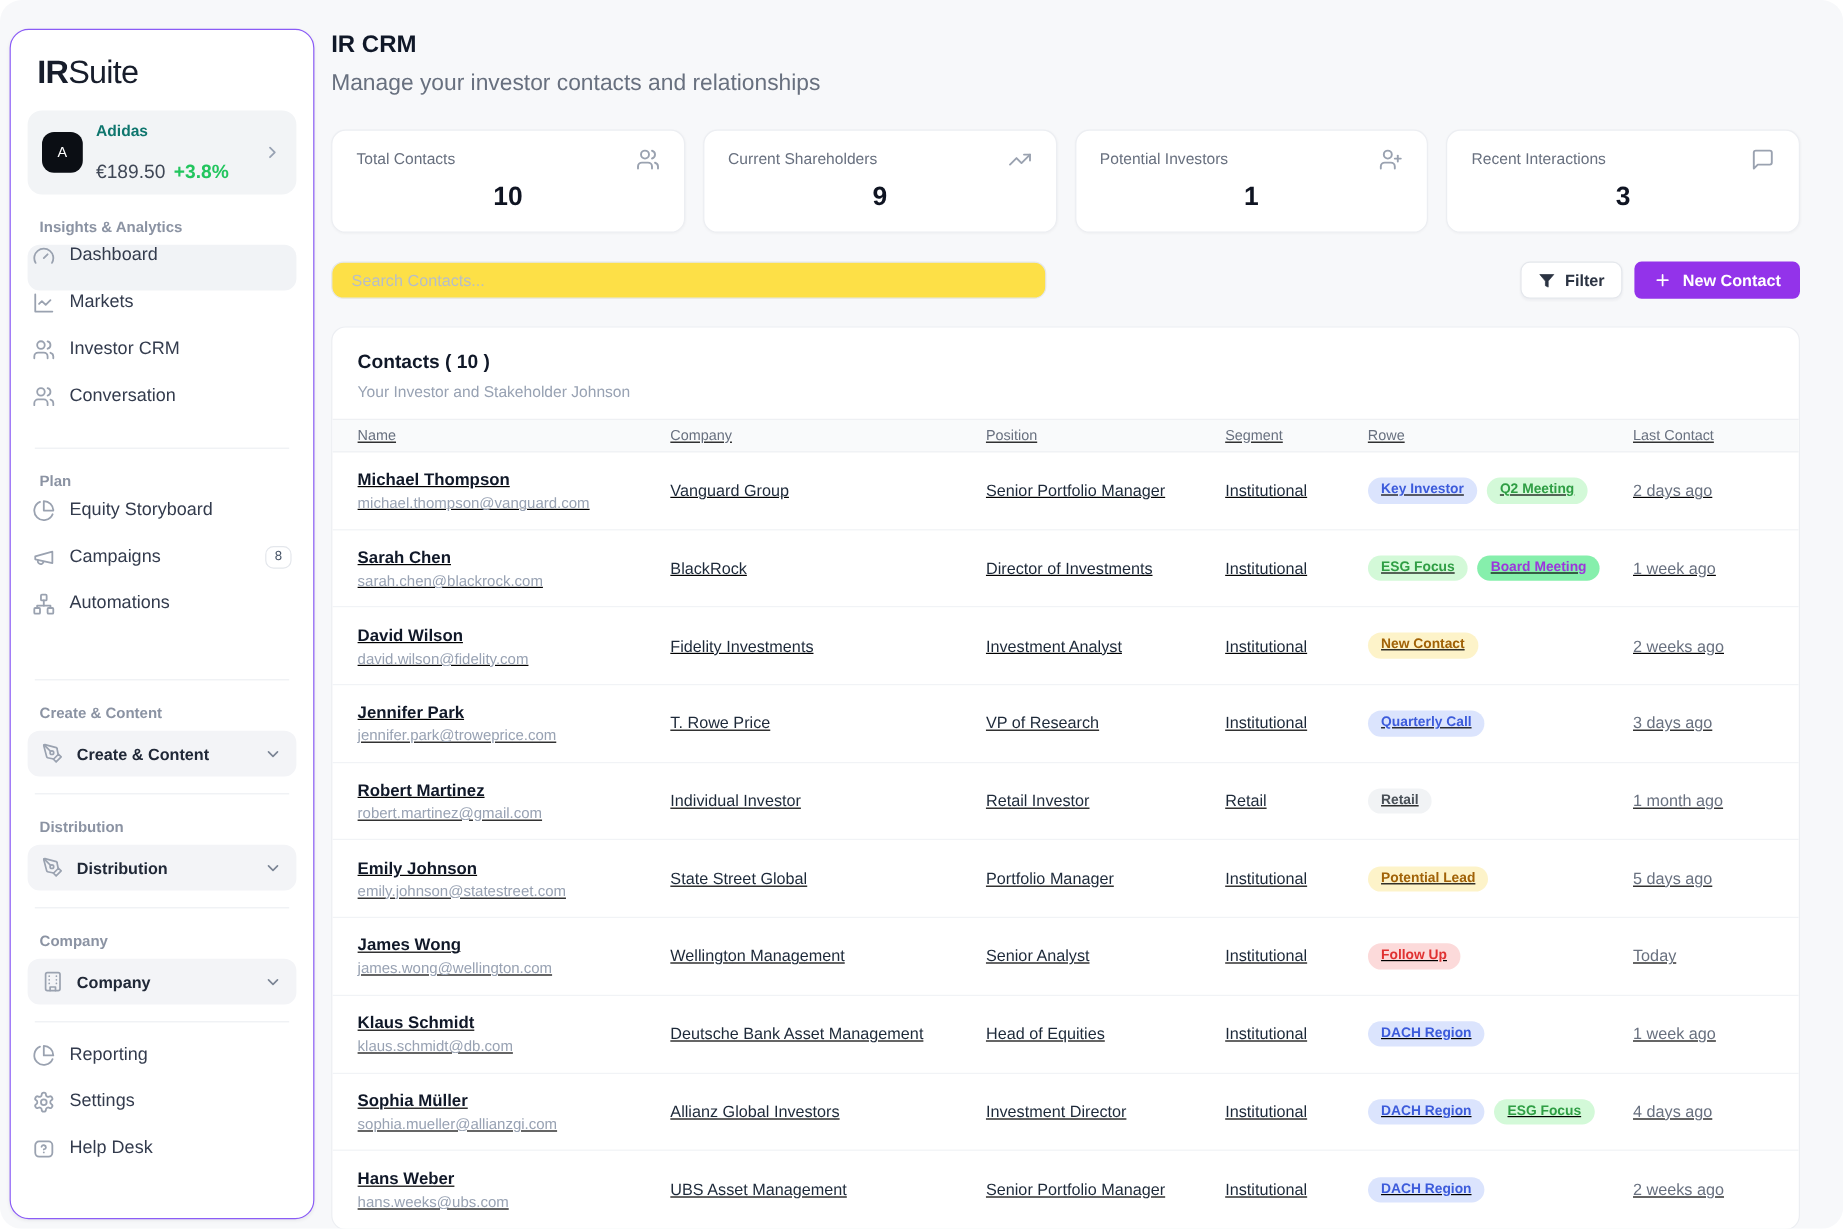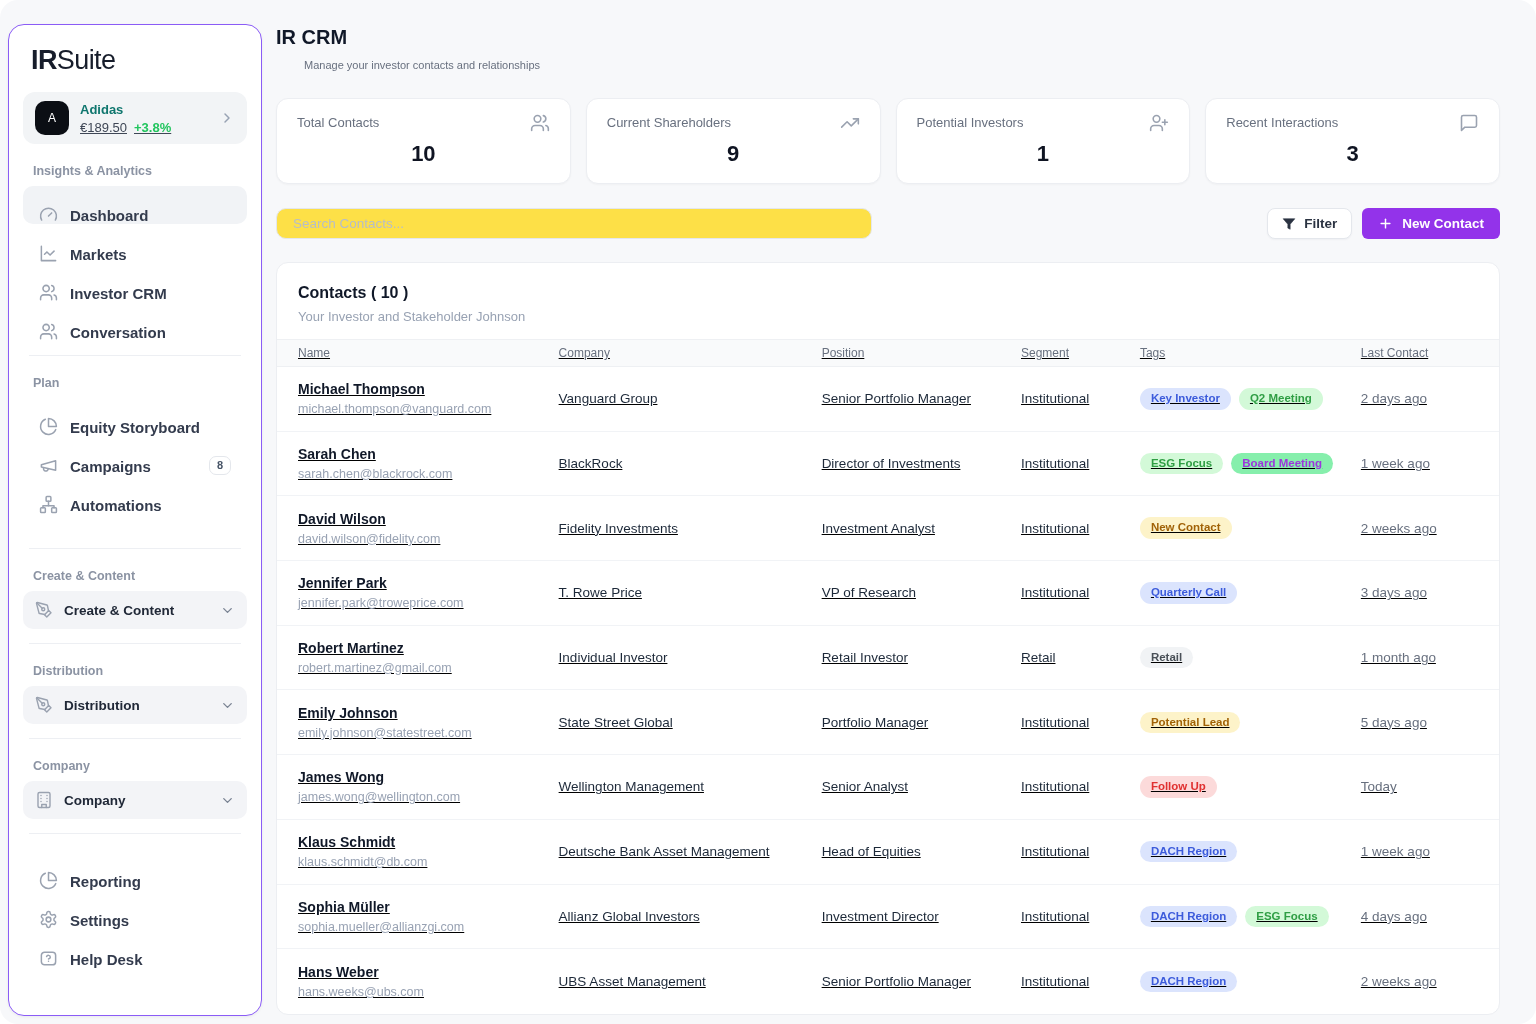--- a/index.html
+++ b/index.html
@@ -12,43 +12,43 @@
              padding:20px 14px; overflow:hidden; }
   .logo { font-size:27px; color:#171d2b; letter-spacing:-0.6px; padding-left:8px; }
   .logo .b { font-weight:800; }
   .logo .l { font-weight:500; }
 
   .ticker { margin-top:16px; background:#f2f4f6; border-radius:12px; padding:9px 12px;
             display:flex; align-items:center; gap:11px; cursor:pointer; }
   .ticker-avatar { width:34px; height:34px; background:#0b0e14; border-radius:10px; color:#fff;
                    display:flex; align-items:center; justify-content:center; font-size:12px; flex:none; }
   .ticker-name { font-size:13px; font-weight:700; color:#0f766e; }
-  .ticker-sub { font-size:13px; color:#3f4756; margin-top:3px;text-decoration:underline; }
+  .ticker-sub { font-size:16px; color:#3f4756; margin-top:19px; }
   .ticker-change { color:#22c55e; margin-left:7px; font-weight:600; }
   .ticker-chevron { margin-left:auto; color:#98a2b3; display:flex; }
 
   .section-label { font-size:12.5px; font-weight:700; color:#8b93a3; margin:20px 2px 8px 10px; }
-  .nav-item { display:flex; align-items:flex-end; gap:12px; height:38px; padding:0 16px; border-radius:10px;
-              font-size:15px; font-weight:700; color:#333b4d; cursor:pointer; margin-bottom:1px; }
+  .nav-item { display:flex; align-items:flex-start; gap:12px; height:38px; padding:0 4px; border-radius:10px;
+              font-size:15px; font-weight:400; color:#333b4d; cursor:pointer; margin-bottom:1px; }
   .nav-item .nicon { color:#9aa2b0; display:flex; flex:none; }
   .nav-item.active { background:#f1f3f6; }
   .badge { margin-left:auto; font-size:11px; color:#475467; background:#fff; border:1px solid #e4e7ec;
            border-radius:7px; padding:3px 7px; line-height:1; }
   .divider { border-top:1px solid #edeff3; margin:14px 6px; }
   .divider.gap { margin-top:34px; }
   .dropdown { display:flex; align-items:center; gap:11px; height:38px; padding:0 12px; border-radius:10px;
               background:#f3f4f7; font-size:13.5px; font-weight:700; color:#202837; cursor:pointer; }
   .dropdown .nicon { color:#9aa2b0; display:flex; flex:none; }
   .dropdown .chev { margin-left:auto; color:#7b8494; display:flex; }
   .bottom-group { margin-top:18px; }
 
   
   .main { position:absolute; left:262px; top:0; right:0; bottom:0; padding:26px 36px 0 14px; overflow:hidden; }
   .page-title { font-size:20px; font-weight:800; color:#101828; }
-  .page-subtitle { font-size:11px; color:#68707f; margin-top:10px;margin-left:28px; }
+  .page-subtitle { font-size:19px; color:#68707f; margin-top:10px; }
 
   .stats { display:flex; gap:15px; margin-top:27px;text-align:center; }
   .stat-card { flex:1; background:#fff; border:1px solid #eceef2; border-radius:12px; padding:16px 20px;
                height:86px; box-shadow:0 1px 2px rgba(16,24,40,.03); }
   .stat-top { display:flex; justify-content:space-between; align-items:flex-start; color:#68707f; font-size:13px; }
   .stat-top .sicon { color:#9aa2b0; display:flex; margin-top:-2px; }
   .stat-value { font-size:22px; font-weight:800; color:#0f1422; margin-top:8px; }
 
   .controls { display:flex; align-items:center; margin-top:24px; }
   .search { width:596px; height:31px; border:1px solid #e4e7ec; border-radius:10px; background:#fde047;
@@ -366,21 +366,21 @@
     <div class="table-card">
       <div class="card-header">
         <div class="card-title">Contacts ( 10 )</div>
         <div class="card-subtitle">Your Investor and Stakeholder Johnson</div>
       </div>
       <div class="tgrid thead">
         <div class="th">Name</div>
         <div class="th">Company</div>
         <div class="th">Position</div>
         <div class="th">Segment</div>
-        <div class="th">Tags</div>
+        <div class="th">Rowe</div>
         <div class="th">Last Contact</div>
       </div>
       <div>
   <div class="tgrid trow">
     <div class="cell">
       <div class="contact-name">Michael Thompson</div>
       <div class="contact-email">michael.thompson@vanguard.com</div>
     </div>
     <div class="cell">Vanguard Group</div>
     <div class="cell">Senior Portfolio Manager</div>

